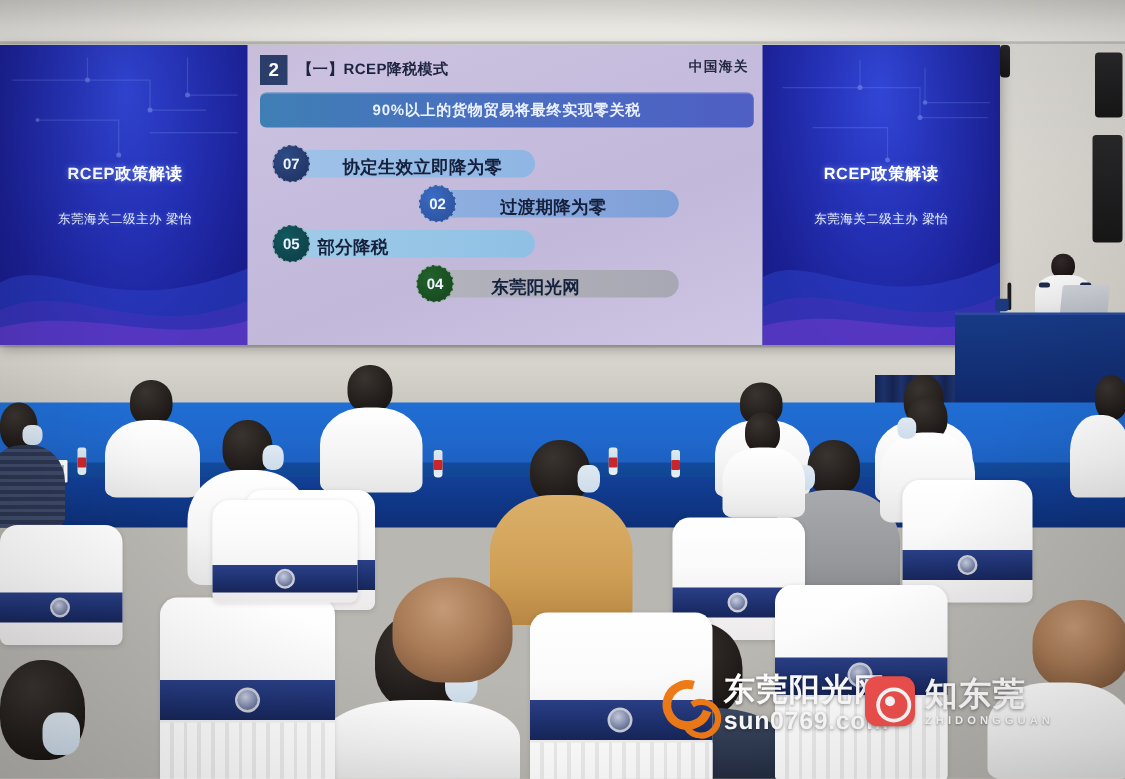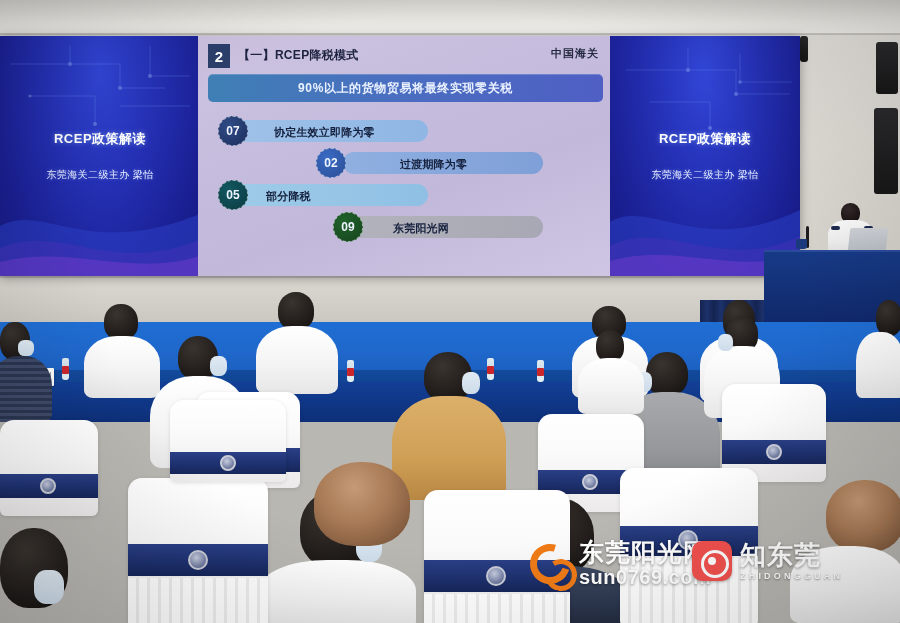--- a/index.html
+++ b/index.html
@@ -106,32 +106,32 @@
   .row-bar {
     position: absolute; top: 4px; height: 22px; border-radius: 11px;
   }
   .row-badge {
     position: absolute; top: 0; width: 30px; height: 30px; border-radius: 50%;
     color: #eef3ff; font-size: 12px; font-weight: 600;
     display: flex; align-items: center; justify-content: center;
     border: 1px dashed rgba(255,255,255,.55); z-index: 2;
   }
   .row-text {
-    position: absolute; top: 9px; color: #15203d; font-size: 11px;
+    position: absolute; top: 9px; color: #15203d; font-size: 14px;
     font-weight: 700; letter-spacing: .2px; z-index: 3; white-space: nowrap;
   }
   .r1 .row-bar { left: 20px; width: 200px; background: linear-gradient(90deg,#9fc2e8,#8fb6e4); }
   .r1 .row-badge { left: 10px; background: radial-gradient(circle at 35% 30%,#2f4c86,#1d2f5e); }
   .r1 .row-text { left: 66px; }
   .r2 .row-bar { left: 135px; width: 200px; background: linear-gradient(90deg,#8fb0e0,#7f9fd8); }
-  .r2 .row-badge { left: 108px; background: radial-gradient(circle at 35% 30%,#3a6bc4,#2a4e96); }
+  .r2 .row-badge { left: 127px; background: radial-gradient(circle at 35% 30%,#3a6bc4,#2a4e96); }
   .r2 .row-text { left: 192px; }
   .r3 .row-bar { left: 20px; width: 200px; background: linear-gradient(90deg,#9fcbe8,#8fc0e4); }
   .r3 .row-badge { left: 10px; background: radial-gradient(circle at 35% 30%,#12575f,#0c3c44); }
-  .r3 .row-text { left: 58px; }
+  .r3 .row-text { left: 46px; }
   .r4 .row-bar { left: 135px; width: 200px; background: linear-gradient(90deg,#b3b3bd,#a8a8b4); }
   .r4 .row-badge { left: 125px; background: radial-gradient(circle at 35% 30%,#21622b,#16441d); }
   .r4 .row-text { left: 185px; }
 
   
   .blue-band {
     position: absolute; left: 0; top: 322px; width: 900px; height: 62px;
     background: linear-gradient(180deg,#1f6ed4 0%,#1f67cb 50%,#1a5cb8 100%);
   }
   .blue-band-dark {
@@ -391,21 +391,21 @@
             <div class="row-badge">02</div>
             <div class="row-text">过渡期降为零</div>
           </div>
           <div class="row r3">
             <div class="row-bar"></div>
             <div class="row-badge">05</div>
             <div class="row-text">部分降税</div>
           </div>
           <div class="row r4">
             <div class="row-bar"></div>
-            <div class="row-badge">09</div>
+            <div class="row-badge">04</div>
             <div class="row-text">东莞阳光网</div>
           </div>
         </div>
       </div>
     </div>
 
     <div class="screen-panel-side panel-right">
       <svg class="panel-tech" viewBox="0 0 190 120" preserveAspectRatio="none">
         <g stroke="#7fa6ff" stroke-width="1" fill="none" opacity="0.5">
           <path d="M16 34 H78 V12"></path>

